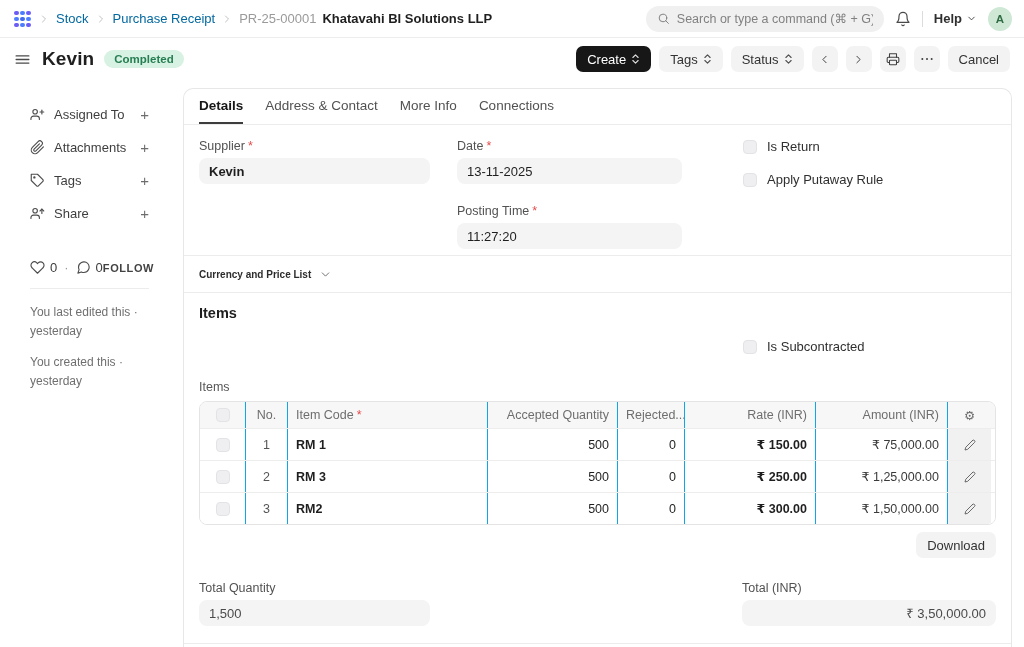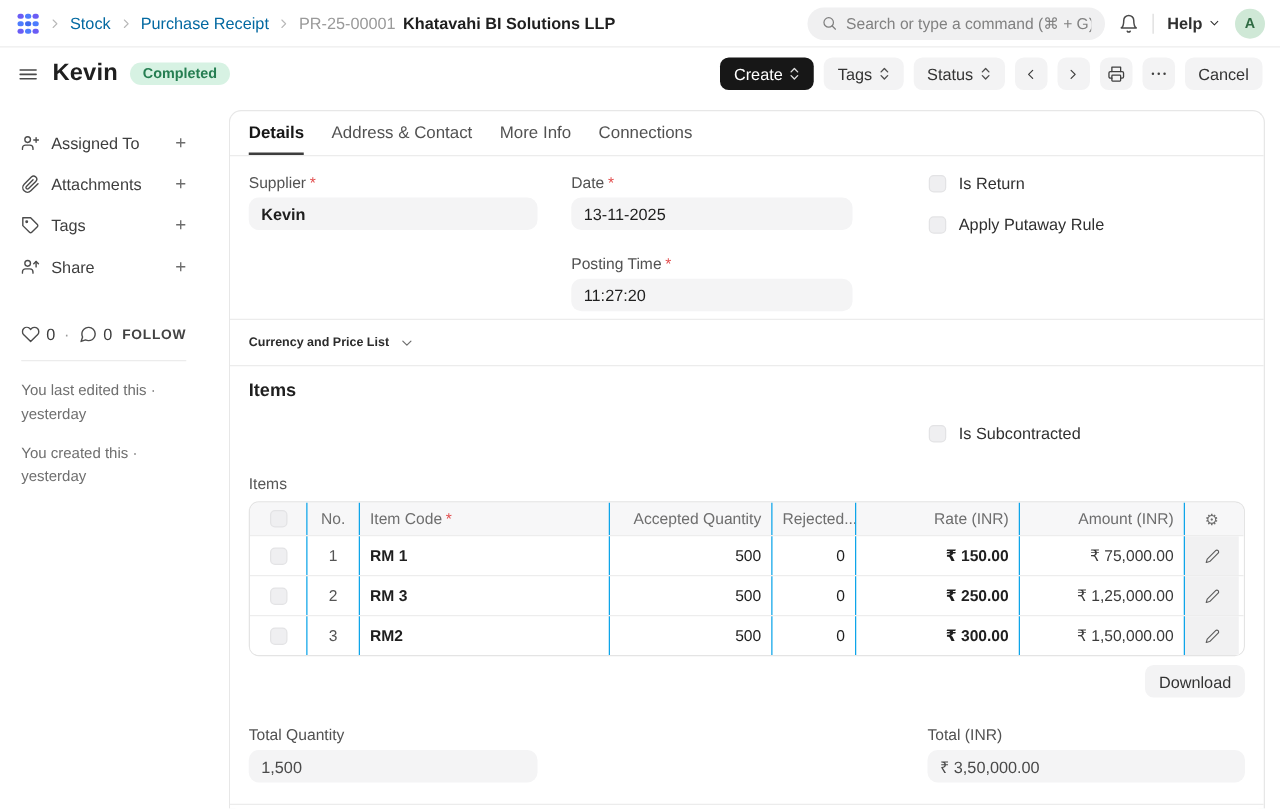--- a/index.html
+++ b/index.html
@@ -39,21 +39,21 @@
   .actions { margin-left:auto; display:flex; align-items:center; gap:8px; }
   .btn { height:26px; display:inline-flex; align-items:center; gap:5px; padding:0 11px; border-radius:7px;
          background:#f3f3f4; color:#333; font-size:13px; font-weight:500; border:none; cursor:pointer;
          font-family:inherit; }
   .btn.icon-only { width:26px; padding:0; justify-content:center; color:#3f3f3f; }
   .btn.dark { background:#171717; color:#fff; }
   .updown { display:flex; flex-direction:column; gap:0; opacity:.85; }
 
   
   .content { position:absolute; top:80px; left:0; right:0; bottom:0; display:flex; }
-  .sidebar { width:183px; padding:18px 34px 0 17px; flex:none; }
+  .sidebar { width:183px; padding:18px 34px 0 30px; flex:none; }
   .sb-item { display:flex; align-items:center; height:33px; color:#3e3e3e; font-size:13px; cursor:pointer; }
   .sb-item .sbi { color:#4c4c4c; margin-right:9px; }
   .sb-item .plus { margin-left:auto; color:#6d6d6d; font-size:15px; line-height:1; cursor:pointer; }
   .follow-row { display:flex; align-items:center; margin-top:30px; color:#3c3c3c; font-size:13px; }
   .follow-row .cnt { margin-left:5px; }
   .follow-row .mid { margin:0 7px; color:#9a9a9a; }
   .follow-btn { margin-left:auto; font-size:11px; font-weight:600; letter-spacing:.6px; color:#424242; cursor:pointer; }
   .sb-divider { border:none; border-top:1px solid #ececec; margin:13px 0 14px; }
   .activity { font-size:12px; color:#6f6f6f; line-height:1.55; white-space:pre-line; margin-bottom:13px; width:142px; }
 
@@ -445,21 +445,21 @@
         </div>
 
         <div class="totals">
           <div class="field">
             <label>Total Quantity</label>
             <input class="inp" readonly="" style="color: rgb(74, 74, 74);" value="1,500">
           </div>
           <div></div>
           <div class="field">
             <label>Total (INR)</label>
-            <input class="inp" readonly="" style="color: rgb(74, 74, 74);" value="₹ 3,50,000.00">
+            <input class="inp" readonly="" style="color: rgb(74, 74, 74); text-align: right;" value="₹ 3,50,000.00">
           </div>
         </div>
       </div>
 
       <div class="taxes-footer">
         
       </div>
 
     </div>
   </div>

